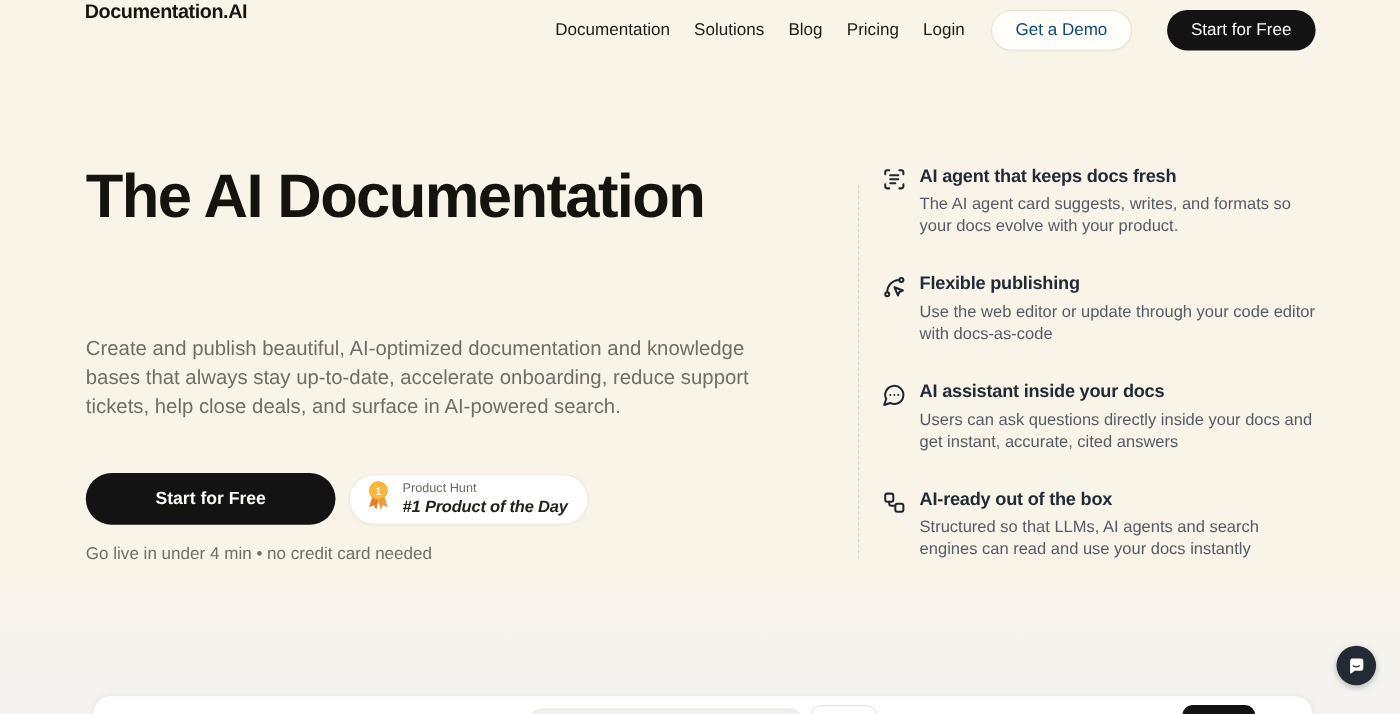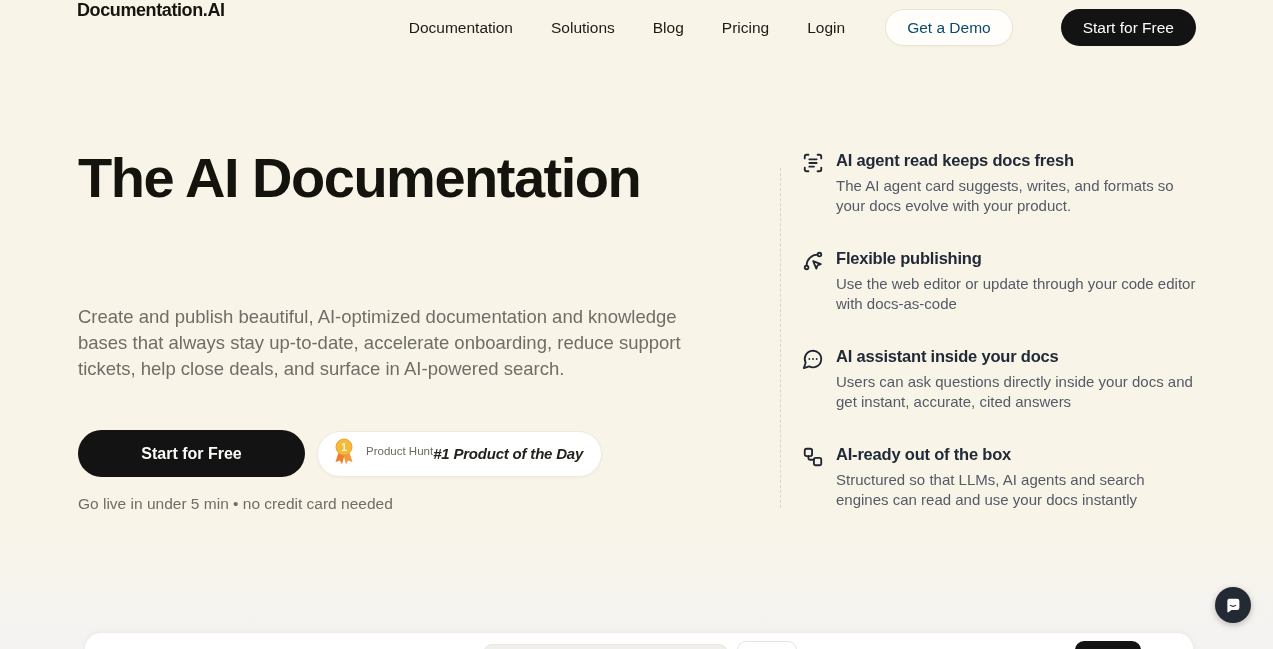--- a/index.html
+++ b/index.html
@@ -19,21 +19,21 @@
   
   .header {
     position: absolute; top: 0; left: 0; right: 0; height: 55px;
     display: flex; 
     padding: 0 77px;
   }
   .logo {
     font-size: 18px; font-weight: 700; letter-spacing: -0.4px;
     color: #16150f; cursor: pointer;
   }
-  .nav { margin-left: auto; display: flex; align-items: center; gap: 38px; }
+  .nav { margin-left: auto; display: flex; align-items: center; gap: 22px; }
   .nav-link {
     font-size: 15.5px; color: #1c1b15; cursor: pointer;
     text-decoration: none;
   }
   .btn-demo {
     height: 37px; padding: 0 21px; margin-left: 2px;
     background: #fffefb; border: 1px solid #e9e4d6; border-radius: 19px;
     font-size: 15.5px; color: #0c4a6e; cursor: pointer;
     display: inline-flex; align-items: center;
     font-family: inherit;
@@ -66,21 +66,21 @@
     background: #131313; color: #fdfcf8;
     font-size: 16px; font-weight: 600; font-family: inherit;
     cursor: pointer; display: inline-flex; align-items: center; justify-content: center;
   }
   .ph-badge {
     height: 46px; padding: 0 18px 0 13px;
     background: #ffffff; border: 1px solid #efeadd; border-radius: 23px;
     display: inline-flex; align-items: center; gap: 9px;
     cursor: pointer; box-shadow: 0 1px 3px rgba(0,0,0,0.04);
   }
-  .ph-text { display: flex; flex-direction: row; line-height: 1; }
+  .ph-text { display: flex; flex-direction: column; line-height: 1; }
   .ph-source { font-size: 11.5px; color: #6b6a62; margin-bottom: 3px; }
   .ph-award { font-size: 15px; font-weight: 700; color: #23221c; letter-spacing: -0.2px; font-style: italic; }
   .hero-footnote {
     position: absolute; left: 78px; top: 495px;
     font-size: 15.5px; color: #6f6e66;
   }
 
   
   .dashed-line {
     position: absolute; left: 780px; top: 168px; height: 340px; width: 0;
@@ -167,37 +167,37 @@
           <text x="13" y="14" text-anchor="middle" font-family="Liberation Sans, sans-serif" font-size="10" font-weight="bold" fill="#fdf3d8">1</text>
         </svg>
       </span>
       <span class="ph-text">
         <span class="ph-source">Product Hunt</span>
         <span class="ph-award">#1 Product of the Day</span>
       </span>
     </div>
   </div>
 
-  <div class="hero-footnote">Go live in under 5 min • no credit card needed</div>
+  <div class="hero-footnote">Go live in under 4 min • no credit card needed</div>
 
   <div class="dashed-line"></div>
 
   <div class="feature f1">
     <span class="f-icon">
       <svg viewBox="0 0 24 24" fill="none" stroke="currentColor" stroke-width="2" stroke-linecap="round" stroke-linejoin="round">
         <path d="M3 7V5a2 2 0 0 1 2-2h2"></path>
           <path d="M17 3h2a2 2 0 0 1 2 2v2"></path>
         <path d="M21 17v2a2 2 0 0 1-2 2h-2"></path>
           <path d="M7 21H5a2 2 0 0 1-2-2v-2"></path>
         <path d="M8 8h8"></path>
           <path d="M8 12h8"></path>
           <path d="M8 16h5"></path>
       </svg>
     </span>
-    <div class="f-title">AI agent read keeps docs fresh</div>
+    <div class="f-title">AI agent that keeps docs fresh</div>
     <div class="f-desc">The AI agent card suggests, writes, and formats so your docs evolve with your product.</div>
   </div>
 
   <div class="feature f2">
     <span class="f-icon">
       <svg viewBox="0 0 24 24" fill="none" stroke="currentColor" stroke-width="2" stroke-linecap="round" stroke-linejoin="round">
         <circle cx="19" cy="5" r="2"></circle>
           <circle cx="5" cy="19" r="2"></circle>
         <path d="M5 17A12 12 0 0 1 17 5"></path>
         <path d="M12.2 12.2l8.3 3.2-3.1 1.2a1 1 0 0 0-.6.6l-1.2 3.1z" fill="none"></path>

